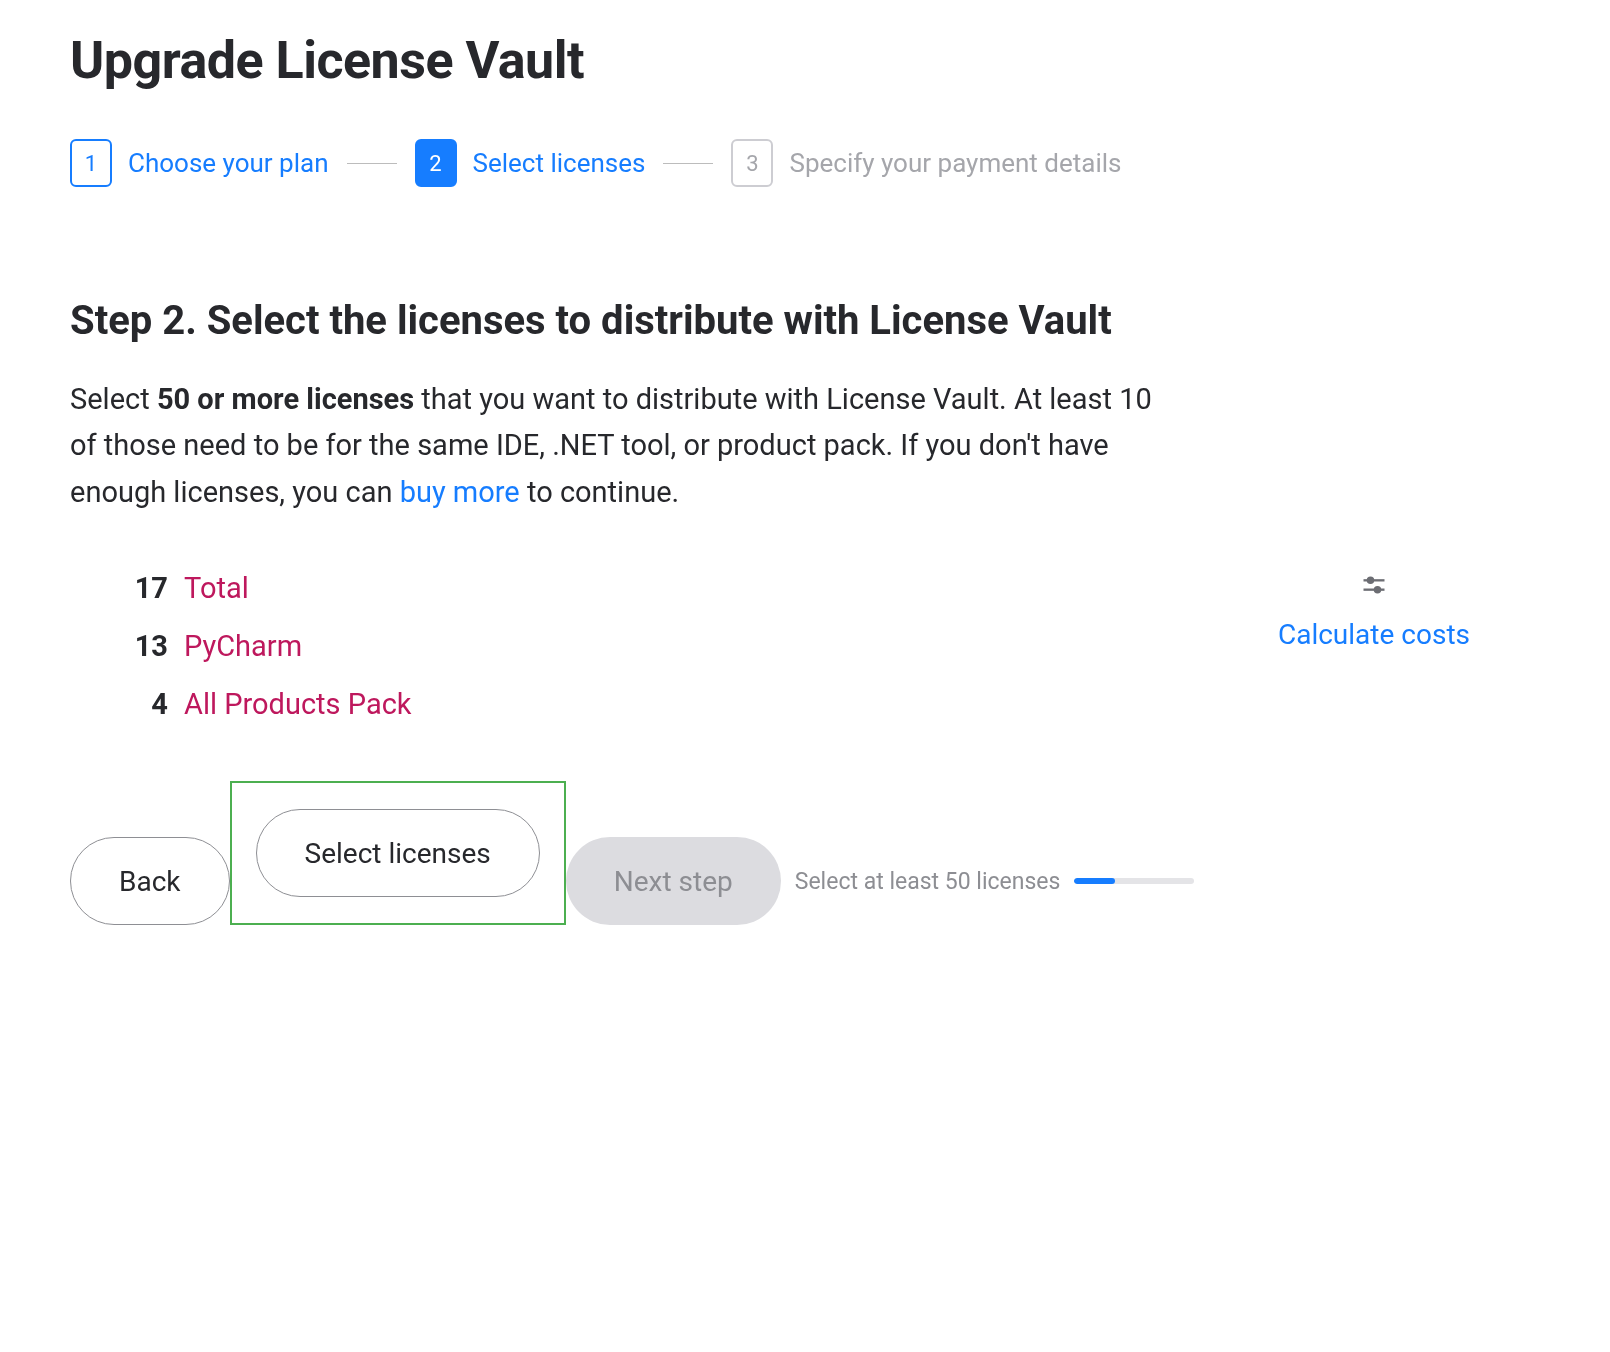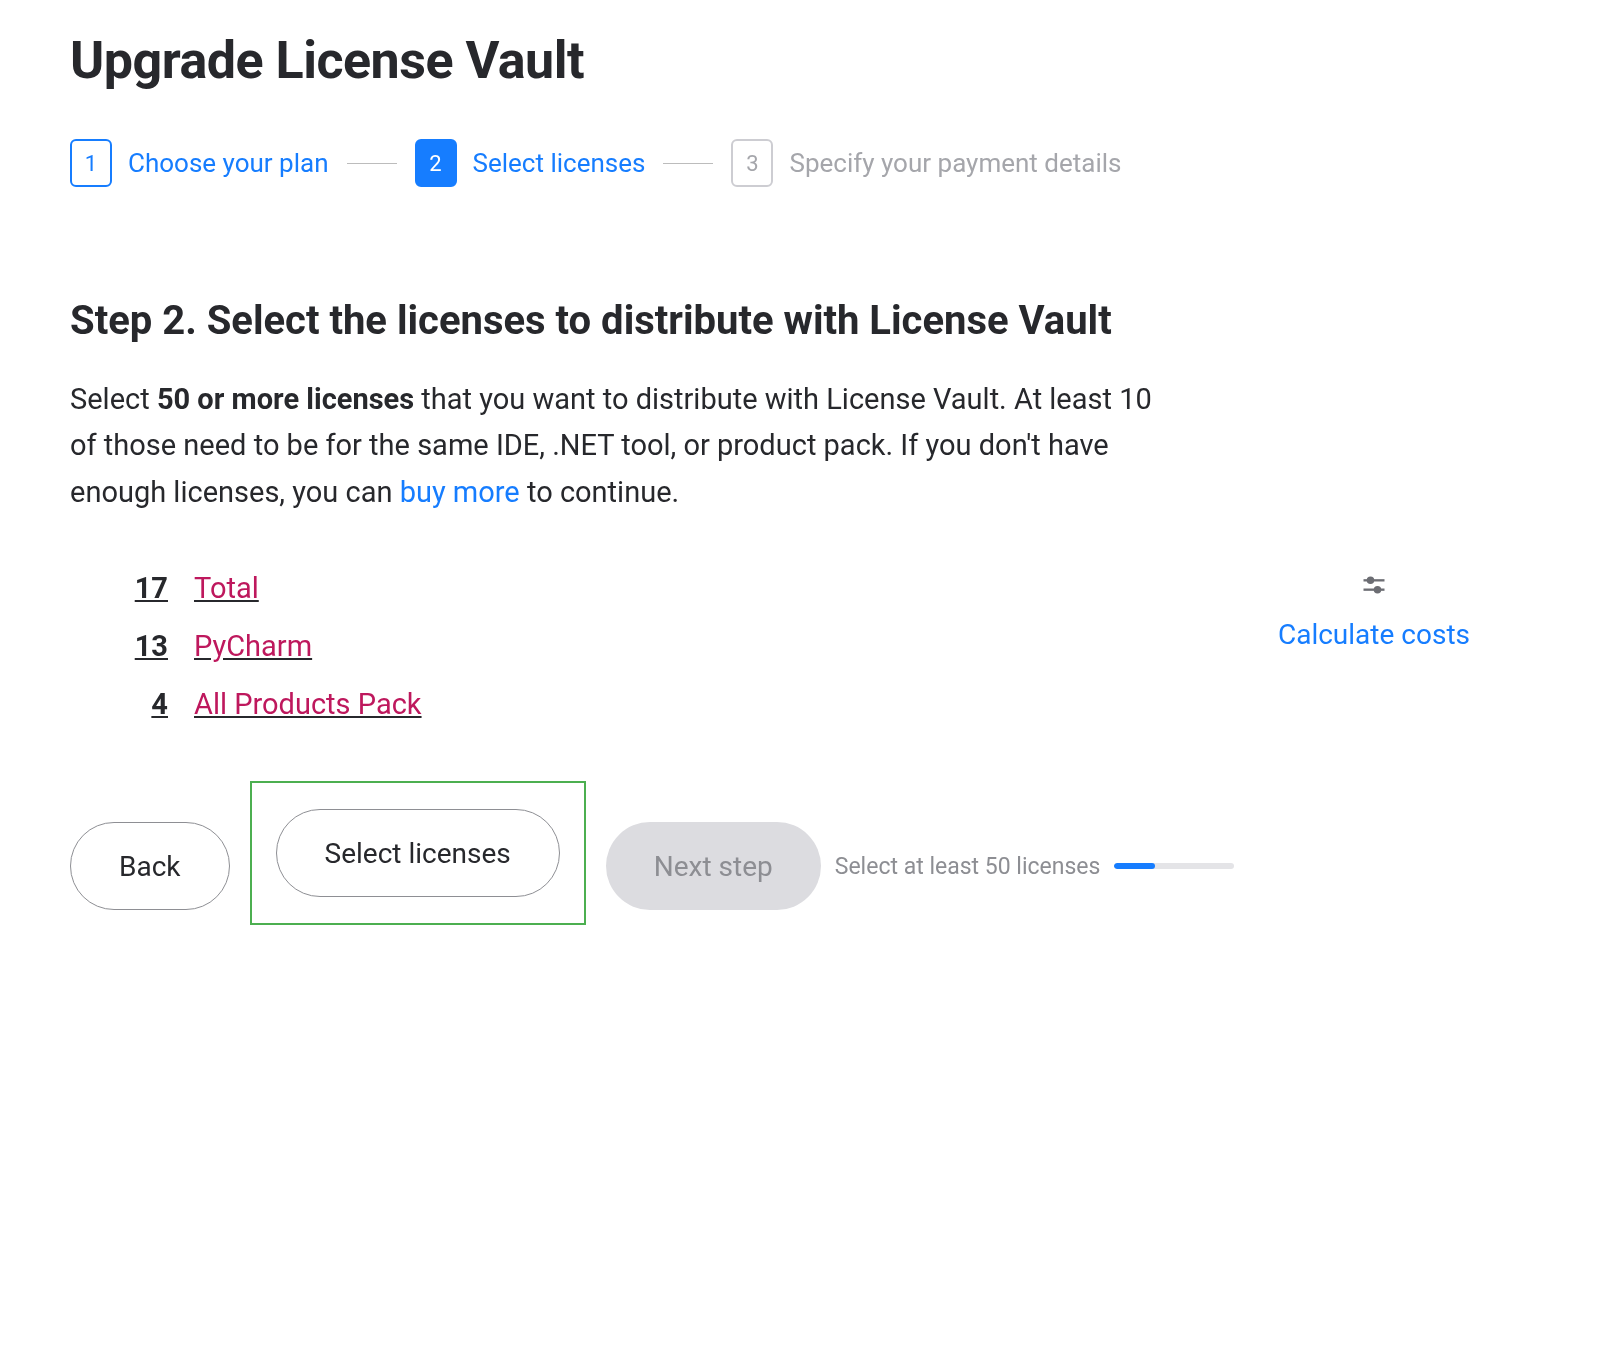--- a/index.html
+++ b/index.html
@@ -109,23 +109,22 @@
       padding-right: 70px;
     }
     .license-counts {
       display: flex;
       flex-direction: column;
       gap: 24px;
     }
     .count-row {
       display: flex;
       align-items: center;
-      gap: 26px;
+      gap: 16px;
       font-size: 29px;
-      text-decoration: underline;
     }
     .count-row .num {
       width: 50px;
       text-align: right;
       font-weight: 700;
     }
     .count-row .label {
       color: #be185d;
     }
 
@@ -142,22 +141,21 @@
     .calculate-costs svg {
       width: 28px;
       height: 28px;
       fill: none;
       stroke: #6c6d73;
     }
 
     
     .button-row {
       display: flex;
-      align-items: center;
-      gap: 20px;
+      align-items: flex-end;
       margin-left: 0;
     }
     .btn {
       height: 88px;
       padding: 0 48px;
       border-radius: 44px;
       font-size: 28px;
       display: flex;
       align-items: center;
       justify-content: center;

